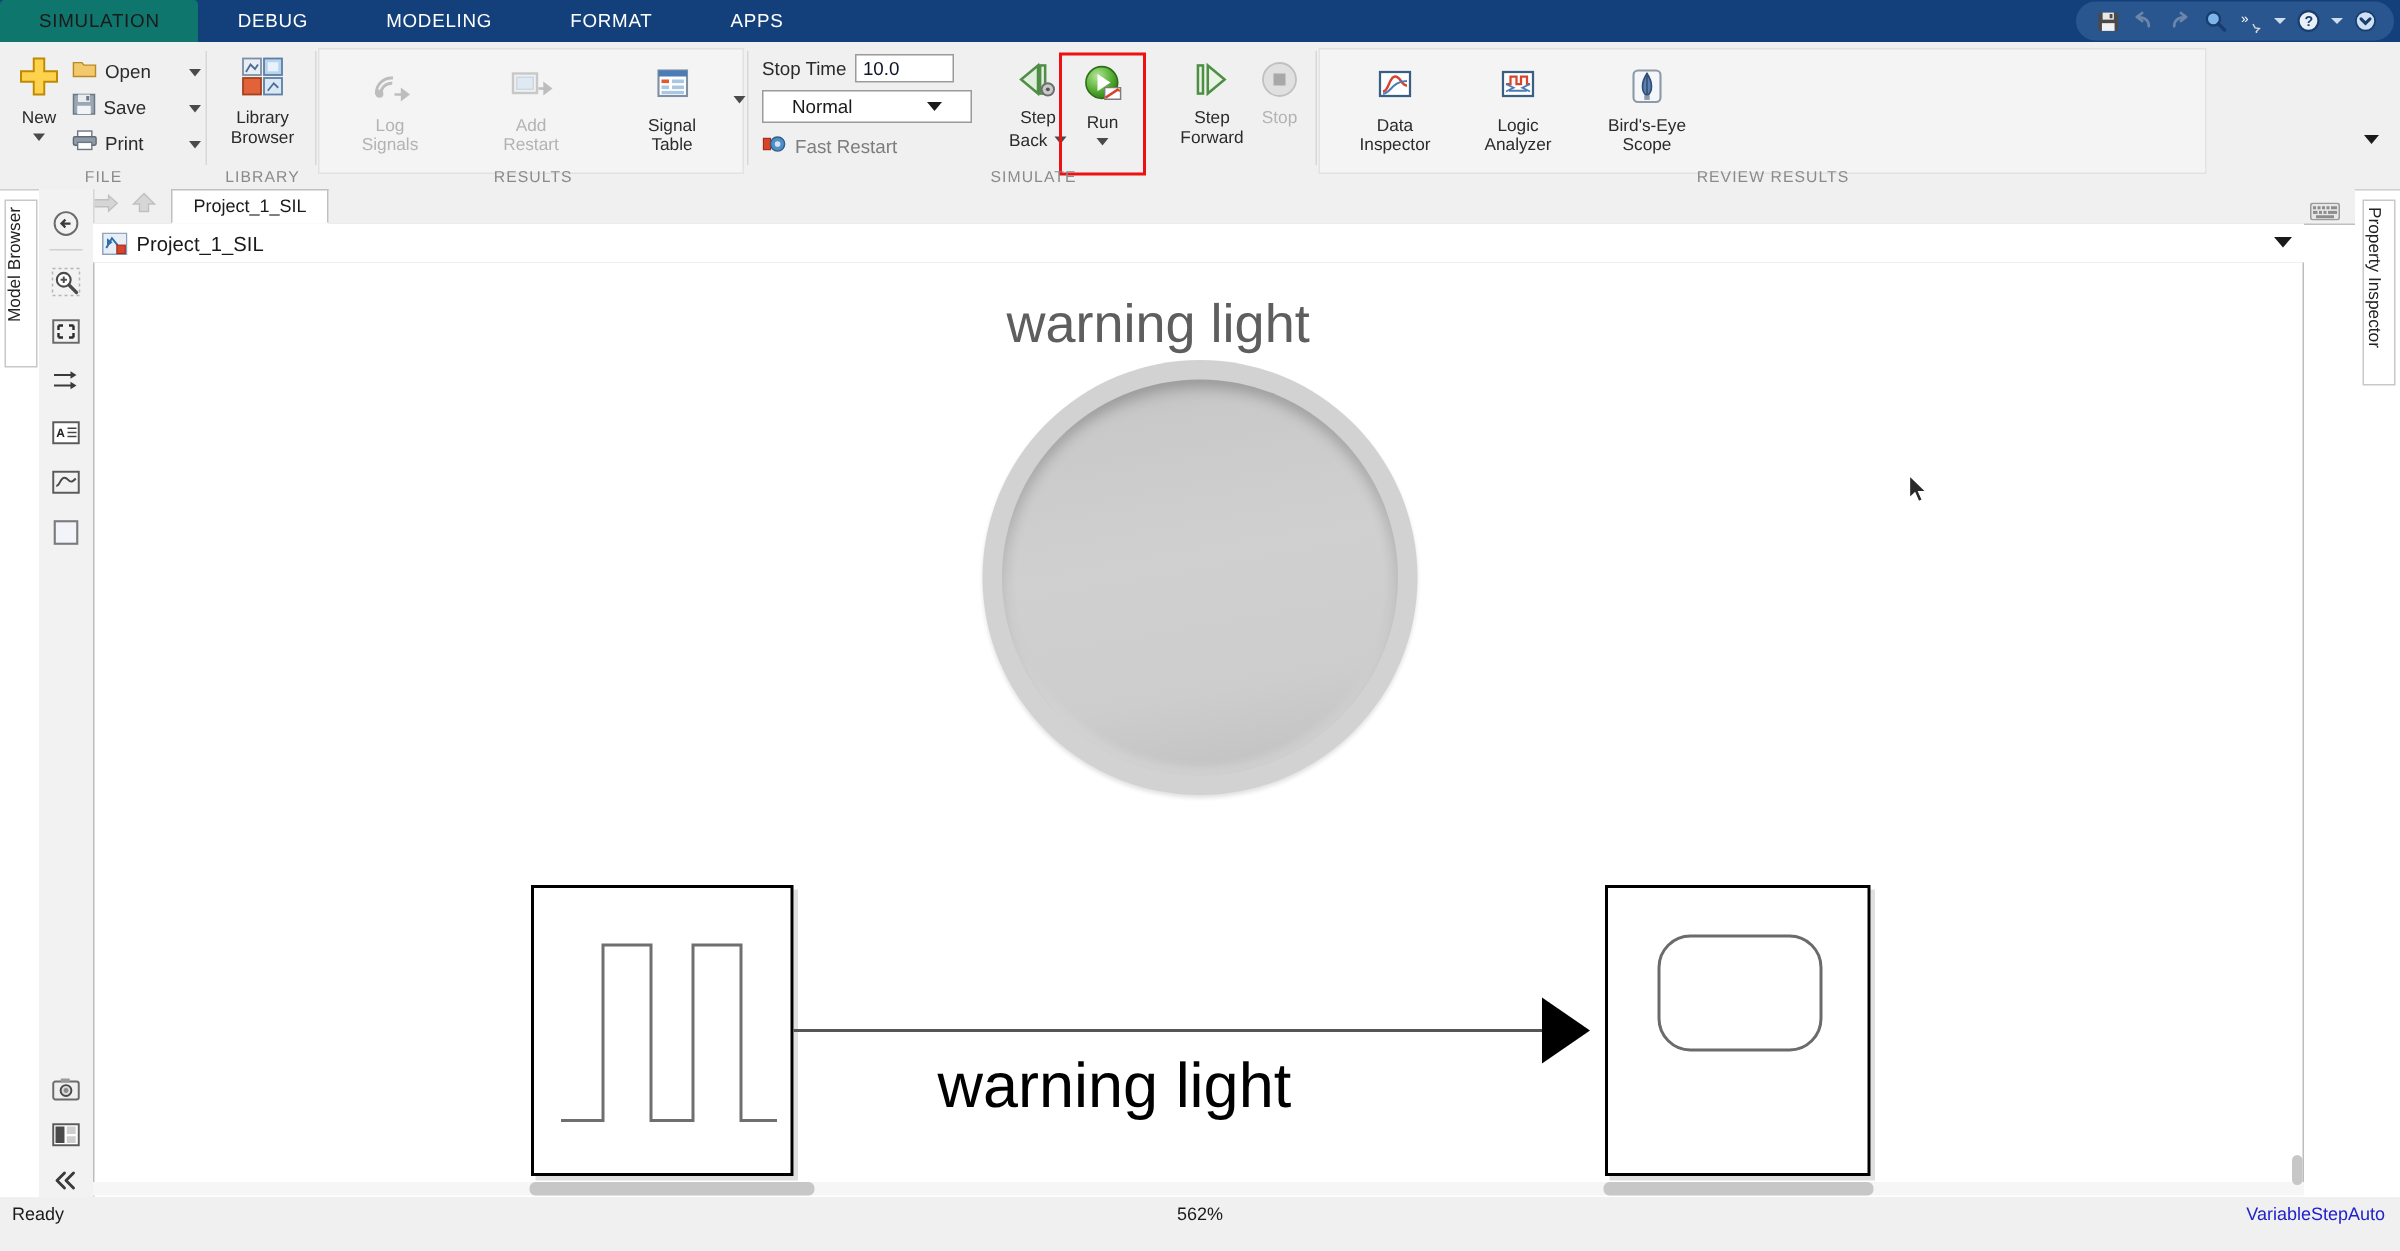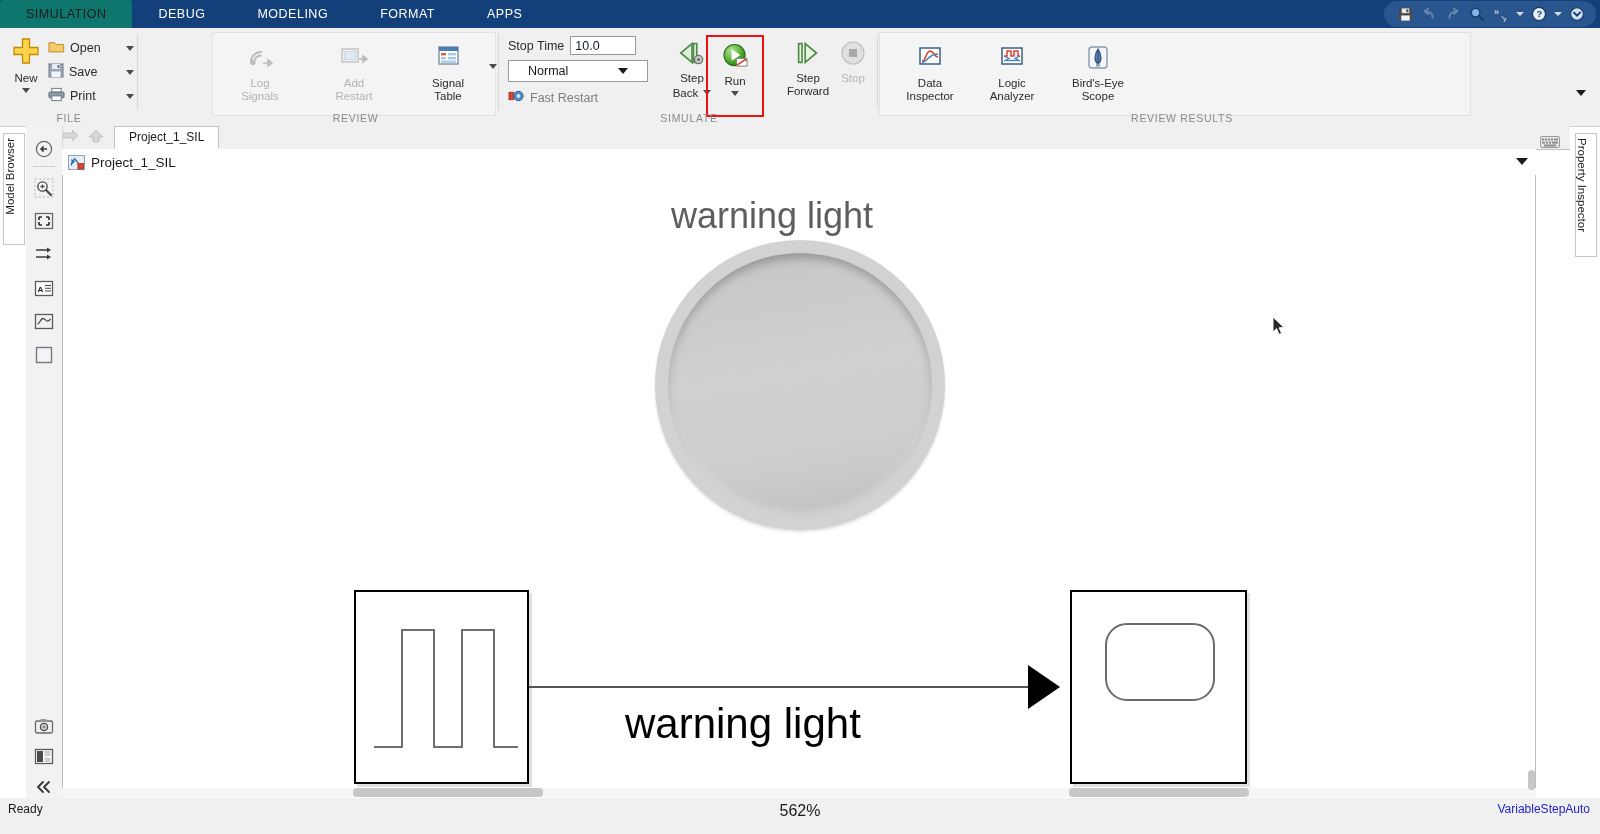--- a/index.html
+++ b/index.html
@@ -173,21 +173,21 @@
   }
   .rounded-inner{
     position:absolute;border:2px solid #6b6b6b;border-radius:22px;background:#fff;box-sizing:border-box;
   }
 
   
   .statusbar{
     position:absolute;left:0;top:798px;width:1600px;height:36px;background:#f0f0f0;
   }
   .st-left{position:absolute;left:8px;top:4px;font-size:12px;color:#1a1a1a;}
-  .st-mid{position:absolute;left:0;top:4px;width:1600px;text-align:center;font-size:16px;color:#1a1a1a;}
+  .st-mid{position:absolute;left:0;top:4px;width:1600px;text-align:center;font-size:12px;color:#1a1a1a;}
   .st-right{position:absolute;right:10px;top:4px;font-size:12px;color:#2222cc;}
 
   .cursor-arrow{position:absolute;pointer-events:none;}
 </style>
 </head>
 <body>
 
 <div class="app">
 
   <div class="tabstrip">
@@ -293,20 +293,39 @@
               </svg>
           </span>
           <span class="lbl">Print</span>
           <span class="caret-d" style="margin-left:auto;"></span>
         </div>
       </div>
       <div class="glabel">FILE</div>
       <div class="gsep" style="right:0;"></div>
     </div>
 
+    <div class="rgroup" style="left:139px;width:72px;">
+      <div class="bigbtn" style="position:absolute;left:0;top:6px;width:72px;">
+        <span>
+          <svg width="30" height="28" viewBox="0 0 30 28">
+            <rect x="2" y="1" width="12" height="11" fill="#e7eef6" stroke="#7d8fa3" stroke-width="1.2"></rect>
+            <path d="M4 10 l3 -5 3 3 2 -3" stroke="#4d6d92" stroke-width="1.2" fill="none"></path>
+            <rect x="16" y="1" width="12" height="11" fill="#b9d4ef" stroke="#5d7fa5" stroke-width="1.2"></rect>
+            <rect x="18.5" y="3.5" width="7" height="6" fill="#e9f2fb"></rect>
+            <rect x="2" y="14" width="12" height="11" fill="#e2623a" stroke="#a3421f" stroke-width="1.2"></rect>
+            <rect x="16" y="14" width="12" height="11" fill="#d9e8f7" stroke="#5d7fa5" stroke-width="1.2"></rect>
+            <path d="M18.5 22.5 l4 -5 3 3" stroke="#4d6d92" stroke-width="1.2" fill="none"></path>
+          </svg>
+        </span>
+        <span class="lbl">Library</span>
+        <span class="lbl" style="margin-top:0">Browser</span>
+      </div>
+      <div class="glabel">LIBRARY</div>
+      <div class="gsep" style="right:0;"></div>
+    </div>
 
     <div class="rgroup" style="left:212px;width:287px;">
       <div class="prepare-panel">
         <div class="bigbtn dim" style="margin-top:4px;">
           <span>
             <svg width="30" height="26" viewBox="0 0 30 26">
               <path d="M6 18 a10 10 0 0 1 11 -11" stroke="#bdbdbd" stroke-width="2" fill="none"></path>
               <path d="M9 18 a7 7 0 0 1 7.5 -7.5" stroke="#bdbdbd" stroke-width="2" fill="none"></path>
               <circle cx="8" cy="17.5" r="2.6" fill="#bdbdbd"></circle>
               <path d="M18 18 h7 M23 15 l4 3 -4 3 z" stroke="#bdbdbd" stroke-width="1.6" fill="#bdbdbd"></path>
@@ -338,21 +357,21 @@
               <rect x="6" y="15.6" width="15" height="2.2" fill="#a9c6e3"></rect>
             </svg>
           </span>
           <span class="lbl">Signal</span>
           <span class="lbl" style="margin-top:0">Table</span>
         </div>
       </div>
       <div style="position:absolute;right:2px;top:36px;">
         <div class="caret-d"></div>
       </div>
-      <div class="glabel">REVIEW</div>
+      <div class="glabel">RESULTS</div>
       <div class="gsep" style="right:0;"></div>
     </div>
 
     <div class="rgroup" style="left:500px;width:378px;">
 
       <div style="position:absolute;left:8px;top:7px;width:146px;">
         <div style="display:flex;align-items:center;height:21px;">
           <span class="stoptime-label">Stop Time</span>
           <div class="txtbox" style="margin-left:6px;">10.0</div>
         </div>

